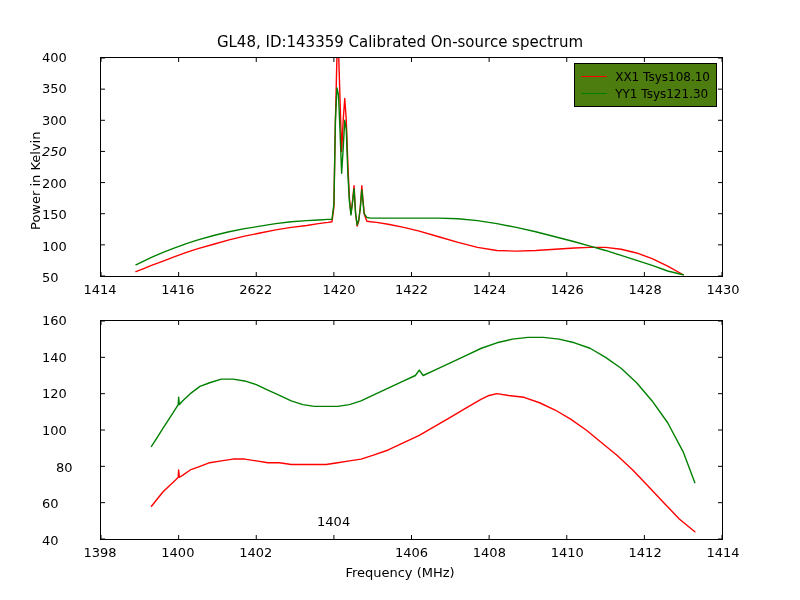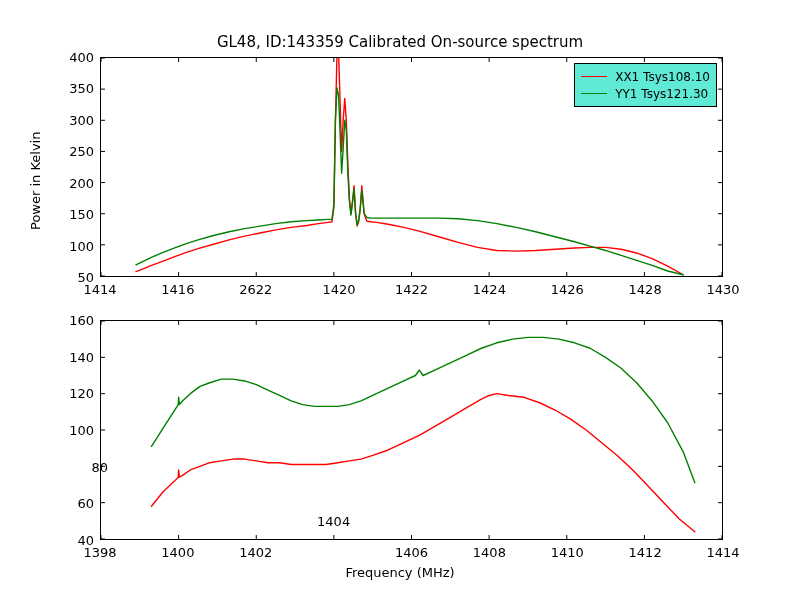--- a/index.html
+++ b/index.html
@@ -11,23 +11,23 @@
   #axes-bottom{left:100px;top:320px;width:623px;height:220px;}
   .plotsvg{position:absolute;left:0;top:0;width:100%;height:100%;display:block;}
   .title{position:absolute;left:0;top:33px;width:800px;text-align:center;
          font-size:15px;color:#000;}
   .ylabel{position:absolute;transform-origin:left top;font-size:13px;color:#000;
           white-space:nowrap;}
   #ylabel-top{left:28px;top:230px;transform:rotate(-90deg);}
   .xlabel{position:absolute;width:800px;left:0;text-align:center;font-size:13px;color:#000;}
   #xlabel-bottom{top:565px;}
   .tick{position:absolute;font-size:13px;color:#000;white-space:nowrap;}
-  .ytick{text-align:right;transform:translateY(-50%);}
+  .ytick{transform:translateY(-50%);}
   .xtick{text-align:center;transform:translateX(-50%);}
-  .legend{position:absolute;border:1px solid #000;background:#5eead4;padding:4px 6px;
+  .legend{position:absolute;border:1px solid #000;background:#4d7c0f;padding:4px 6px;
           box-sizing:border-box;}
   #legend-top{right:5px;top:5px;}
   #legend-bottom{left:5px;top:5px;}
   .legend-row{display:flex;align-items:center;height:17px;}
   .legend-swatch{width:26px;height:0;border-top:1.6px solid #000;margin-right:8px;}
   .legend-label{font-size:12px;color:#000;white-space:nowrap;}
 </style>
 </head>
 <body>
 
@@ -134,21 +134,21 @@
       <div class="tick xtick" style="left: 339px; top: 282px;">1420</div>
       <div class="tick xtick" style="left: 411.5px; top: 282px;">1422</div>
       <div class="tick xtick" style="left: 489.375px; top: 282px;">1424</div>
       <div class="tick xtick" style="left: 567.25px; top: 282px;">1426</div>
       <div class="tick xtick" style="left: 645.125px; top: 282px;">1428</div>
       <div class="tick xtick" style="left: 723px; top: 282px;">1430</div>
       <div class="tick ytick" style="left: 42px; width: 52px; top: 277px;">50</div>
       <div class="tick ytick" style="left: 42px; width: 52px; top: 245.571px;">100</div>
       <div class="tick ytick" style="left: 42px; width: 52px; top: 214.143px;">150</div>
       <div class="tick ytick" style="left: 42px; width: 52px; top: 182.714px;">200</div>
-      <div class="tick ytick" style="left: 42px; width: 52px; top: 151.286px;">250</div>
+      <div class="tick ytick" style="left: 42px; width: 52px; top: 151.286px; font-style: italic;">250</div>
       <div class="tick ytick" style="left: 42px; width: 52px; top: 119.857px;">300</div>
       <div class="tick ytick" style="left: 42px; width: 52px; top: 88.4286px;">350</div>
       <div class="tick ytick" style="left: 42px; width: 52px; top: 57px;">400</div>
       <div class="tick xtick" style="left: 100px; top: 545px;">1398</div>
       <div class="tick xtick" style="left: 177.875px; top: 545px;">1400</div>
       <div class="tick xtick" style="left: 255.75px; top: 545px;">1402</div>
       <div class="tick xtick" style="left: 333.625px; top: 514px;">1404</div>
       <div class="tick xtick" style="left: 411.5px; top: 545px;">1406</div>
       <div class="tick xtick" style="left: 489.375px; top: 545px;">1408</div>
       <div class="tick xtick" style="left: 567.25px; top: 545px;">1410</div>

